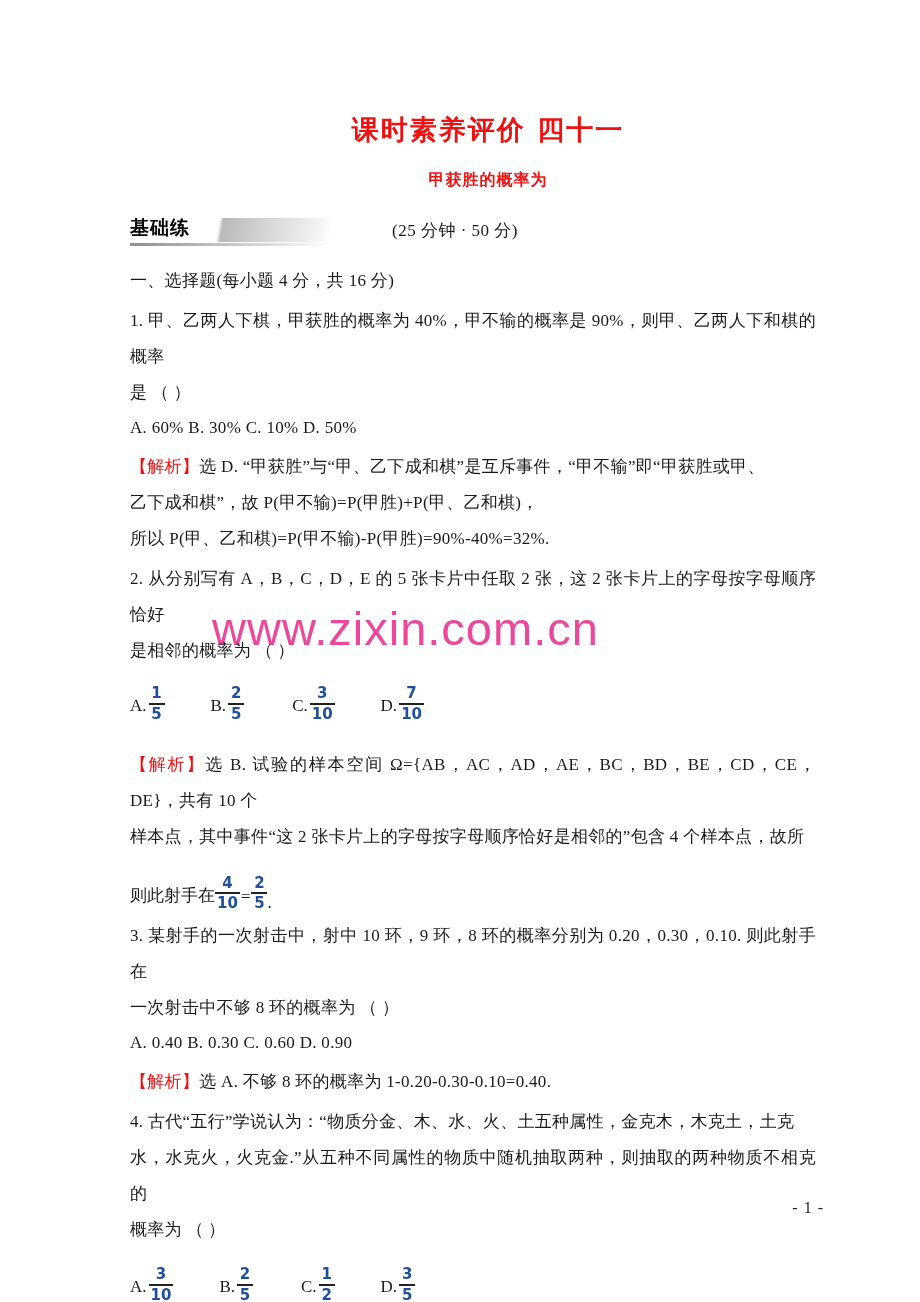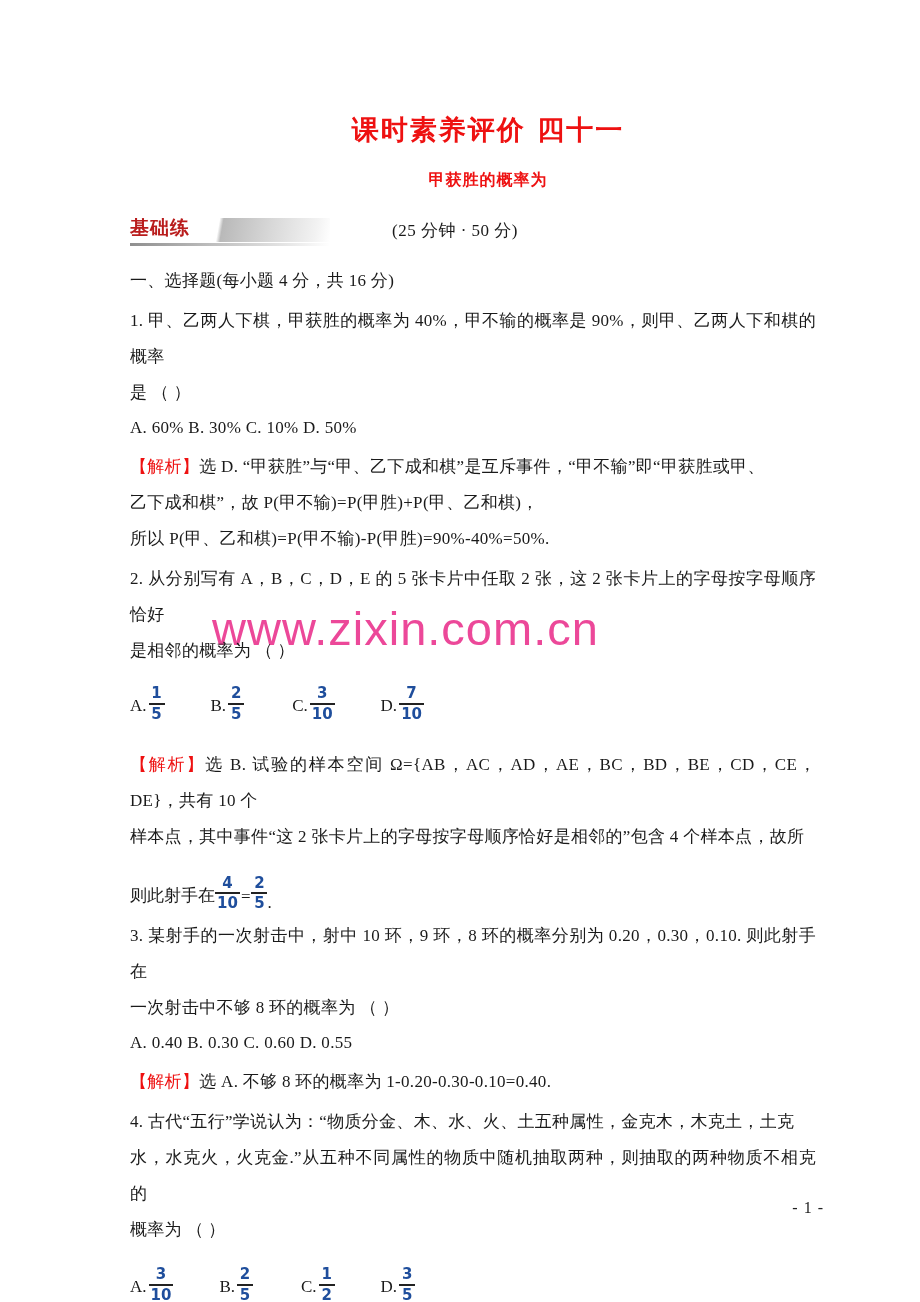--- a/index.html
+++ b/index.html
@@ -74,21 +74,21 @@
     height: 36px;
   }
   .section-label {
     position: absolute;
     left: 0;
     top: 0;
     font-family: "DejaVu Sans", "Liberation Sans", sans-serif;
     font-weight: bold;
     font-size: 19px;
     letter-spacing: 1px;
-    color: #b91c1c;
+    color: #000000;
     z-index: 3;
   }
   .section-wedge {
     position: absolute;
     left: 0;
     top: 3px;
     width: 200px;
     height: 24px;
     background: linear-gradient(100deg, rgba(255,255,255,0) 0%, rgba(255,255,255,0) 44%, #b9b9b9 46%, #d8d8d8 70%, #f2f2f2 92%, #ffffff 100%);
     z-index: 1;
@@ -215,21 +215,21 @@
       <div class="time-note">(25 分钟 · 50 分)</div>
     </div>
 
     <p class="ptext block">一、选择题(每小题 4 分，共 16 分)</p>
 
     <p class="ptext tight">1. 甲、乙两人下棋，甲获胜的概率为 40%，甲不输的概率是 90%，则甲、乙两人下和棋的概率</p>
     <p class="ptext">是 （     ）</p>
     <p class="opts tight">A. 60%        B. 30%        C. 10%        D. 50%</p>
     <p class="ptext tight"><span class="analysis-tag">【解析】</span><span>选 D. “甲获胜”与“甲、乙下成和棋”是互斥事件，“甲不输”即“甲获胜或甲、</span></p>
     <p class="ptext">乙下成和棋”，故 P(甲不输)=P(甲胜)+P(甲、乙和棋)，</p>
-    <p class="ptext">所以 P(甲、乙和棋)=P(甲不输)-P(甲胜)=90%-40%=50%.</p>
+    <p class="ptext">所以 P(甲、乙和棋)=P(甲不输)-P(甲胜)=90%-40%=32%.</p>
 
     <p class="ptext tight">2. 从分别写有 A，B，C，D，E 的 5 张卡片中任取 2 张，这 2 张卡片上的字母按字母顺序恰好</p>
     <p class="ptext">是相邻的概率为  （     ）</p>
 
     <div class="frac-row" style="margin-top:18px;">
       <span class="frac-item">
         <span class="frac-letter">A.</span>
         <span class="frac">
           <span class="num">1</span>
           <span class="bar"></span>
@@ -279,21 +279,21 @@
       <span class="frac">
         <span class="num">2</span>
         <span class="bar"></span>
         <span class="den">5</span>
       </span>
       <span class="tail">.</span>
     </div>
 
     <p class="ptext" style="margin-top:4px;">3. 某射手的一次射击中，射中 10 环，9 环，8 环的概率分别为 0.20，0.30，0.10. 则此射手在</p>
     <p class="ptext">一次射击中不够 8 环的概率为  （     ）</p>
-    <p class="opts tight">A. 0.40    B. 0.30    C. 0.60    D. 0.55</p>
+    <p class="opts tight">A. 0.40    B. 0.30    C. 0.60    D. 0.90</p>
     <p class="ptext tight"><span class="analysis-tag">【解析】</span><span>选 A. 不够 8 环的概率为 1-0.20-0.30-0.10=0.40.</span></p>
 
     <p class="ptext tight">4. 古代“五行”学说认为：“物质分金、木、水、火、土五种属性，金克木，木克土，土克</p>
     <p class="ptext">水，水克火，火克金.”从五种不同属性的物质中随机抽取两种，则抽取的两种物质不相克的</p>
     <p class="ptext">概率为  （     ）</p>
 
     <div class="frac-row" style="margin-top:20px;">
       <span class="frac-item">
         <span class="frac-letter">A.</span>
         <span class="frac wide">

